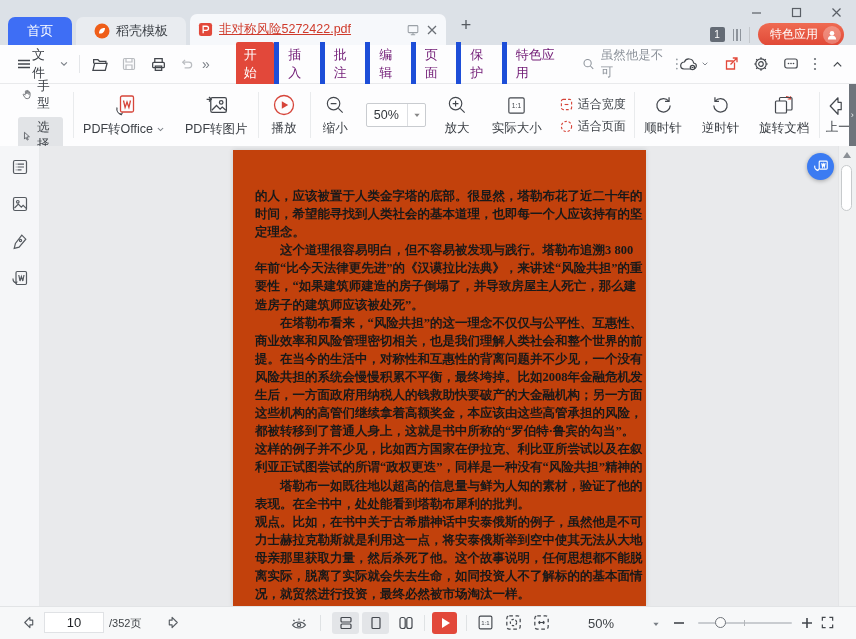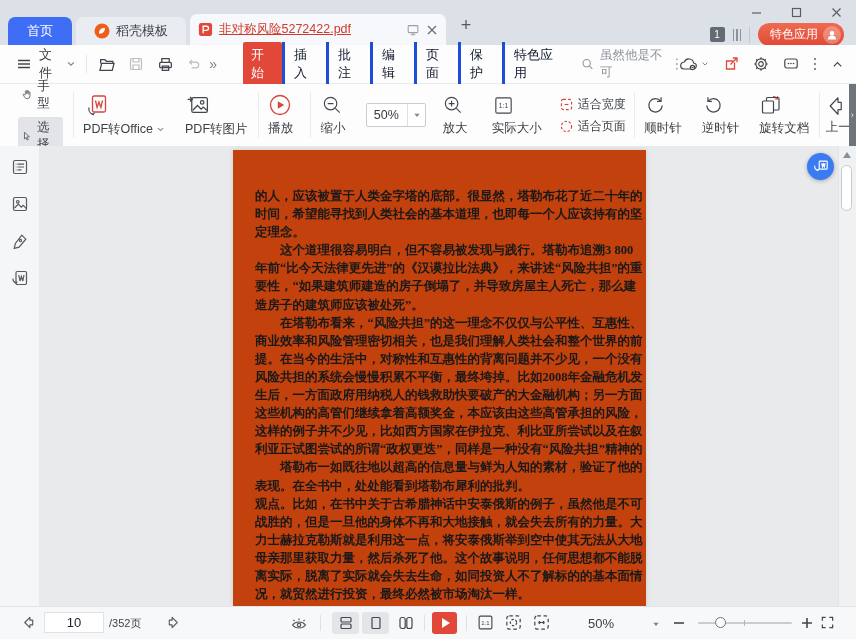--- a/index.html
+++ b/index.html
@@ -29,33 +29,33 @@
   .login-pill{height:23px;padding:0 3px 0 12px;border-radius:12px;color:#fff;font-size:12px;
               background:linear-gradient(180deg,#ef6b52,#e04836);display:flex;align-items:center;gap:5px;}
   .avatar{width:18px;height:18px;border-radius:50%;background:rgba(255,255,255,.28);
           display:flex;align-items:center;justify-content:center;}
   
   .menubar{position:absolute;top:45px;left:0;right:0;height:38px;background:#fdfdfe;
            display:flex;align-items:center;font-size:13px;color:#3c4046;}
   .mb{display:flex;align-items:center;}
   .msep{width:1px;height:18px;background:#e4e6e9;}
   .menu-items{display:flex;align-items:center;margin-left:12px;}
-  .mitem{padding:4px 9px;border-left:3px solid #1d4ed8;font-size:13px;color:#0f172a;}
+  .mitem{padding:4px 9px;border-left:5px solid #1d4ed8;font-size:13px;color:#701a75;}
   .mitem:first-child{border-left:none;margin-left:14px;}
   .mitem.active{background:#e2483a;color:#fff;border-radius:2px;border-left:none;padding:4px 8px;}
   .search{display:flex;align-items:center;gap:6px;margin-left:12px;color:#8d939b;font-size:12.5px;}
   .mright{display:flex;align-items:center;gap:14px;margin-left:auto;margin-right:12px;}
   
   .toolbar{position:absolute;top:84px;left:0;right:0;height:62px;background:#fdfdfe;
            border-bottom:1px solid #dfe1e3;display:flex;align-items:stretch;font-size:12.5px;color:#3c4046;}
   .tsep{width:1px;background:#e9ebed;margin:8px 0;}
   .stack2{display:flex;flex-direction:column;justify-content:center;gap:3px;padding:0 10px 0 18px;}
   .trow{display:flex;align-items:center;gap:5px;padding:2px 8px 2px 4px;border-radius:3px;}
   .trow.sel{background:#e2e4e7;}
-  .bigbtn{display:flex;flex-direction:column;align-items:flex-start;justify-content:center;gap:3px;padding:0 10px;}
+  .bigbtn{display:flex;flex-direction:column;align-items:center;justify-content:center;gap:3px;padding:0 10px;}
   .bigbtn .lbl{display:flex;align-items:center;gap:3px;white-space:nowrap;}
   .combo{width:96px;height:22px;border:1px solid #c9ccd0;border-radius:2px;background:#fff;
          display:flex;align-items:center;align-self:center;margin:0 6px;}
   .combo .val{flex:1;padding-left:7px;font-size:12.5px;color:#33373c;}
   .combo .dd{width:17px;height:100%;border-left:1px solid #dddfe2;display:flex;align-items:center;justify-content:center;color:#888;}
   .fit2{display:flex;flex-direction:column;justify-content:center;gap:5px;padding:0 8px;}
   .fitrow{display:flex;align-items:center;gap:5px;font-size:12px;white-space:nowrap;}
   .expander{width:12px;margin-left:auto;background:#6e747b;color:#eef0f2;display:flex;
             align-items:center;justify-content:center;font-size:9px;}
   .prevbtn{display:flex;flex-direction:column;align-items:center;justify-content:center;gap:2px;
@@ -162,21 +162,21 @@
     </div>
   </div>
 </div>
 
 <div class="menubar">
   <span class="mb" style="margin-left:16px">
     <svg width="16" height="16" viewBox="0 0 16 16" stroke="#43474d" stroke-width="1.3">
         <path d="M2 4.5h12M2 8h12M2 11.5h12"></path>
       </svg>
   </span>
-  <span class="mb" style="margin-left:7px">文件</span>
+  <span class="mb" style="">文件</span>
   <span class="mb" style="margin-left:3px">
     <svg width="10" height="10" viewBox="0 0 12 12" fill="none" stroke="#7a7f86" stroke-width="1.3">
         <path d="M2.5 4l3.5 3.5L9.5 4"></path>
       </svg>
   </span>
   <span class="msep" style="margin-left:10px"></span>
   <span class="mb" style="margin-left:11px">
     <svg width="17" height="17" viewBox="0 0 16 16" fill="none" stroke="#43474d" stroke-width="1.2">
         <path d="M2.5 7V3.5h4L8 5h6v2"></path>
         <path d="M1.8 13.5l1.7-6.5h11.6l-1.7 6.5z"></path>
@@ -455,26 +455,26 @@
         <div class="tline">　　这个道理很容易明白，但不容易被发现与践行。塔勒布追溯3 800</div>
         <div class="tline">年前“比今天法律更先进”的《汉谟拉比法典》，来讲述“风险共担”的重</div>
         <div class="tline">要性，“如果建筑师建造的房子倒塌了，并导致房屋主人死亡，那么建</div>
         <div class="tline">造房子的建筑师应该被处死”。</div>
         <div class="tline">　　在塔勒布看来，“风险共担”的这一理念不仅仅与公平性、互惠性、</div>
         <div class="tline">商业效率和风险管理密切相关，也是我们理解人类社会和整个世界的前</div>
         <div class="tline">提。在当今的生活中，对称性和互惠性的背离问题并不少见，一个没有</div>
         <div class="tline">风险共担的系统会慢慢积累不平衡，最终垮掉。比如2008年金融危机发</div>
         <div class="tline">生后，一方面政府用纳税人的钱救助快要破产的大金融机构；另一方面</div>
         <div class="tline">这些机构的高管们继续拿着高额奖金，本应该由这些高管承担的风险，</div>
+        <div class="tline">都被转移到了普通人身上，这就是书中所称的“罗伯特·鲁宾的勾当”。</div>
         <div class="tline">这样的例子并不少见，比如西方国家在伊拉克、利比亚所尝试以及在叙</div>
         <div class="tline">利亚正试图尝试的所谓“政权更迭”，同样是一种没有“风险共担”精神的</div>
         <div class="tline">　　塔勒布一如既往地以超高的信息量与鲜为人知的素材，验证了他的</div>
         <div class="tline">表现。在全书中，处处能看到塔勒布犀利的批判。</div>
         <div class="tline">观点。比如，在书中关于古希腊神话中安泰俄斯的例子，虽然他是不可</div>
-        <div class="tline">战胜的，但是一旦他的身体不再和大地接触，就会失去所有的力量。大</div>
         <div class="tline">力士赫拉克勒斯就是利用这一点，将安泰俄斯举到空中使其无法从大地</div>
         <div class="tline">母亲那里获取力量，然后杀死了他。这个故事说明，任何思想都不能脱</div>
         <div class="tline">离实际，脱离了实际就会失去生命，如同投资人不了解标的的基本面情</div>
         <div class="tline">况，就贸然进行投资，最终必然被市场淘汰一样。</div>
       </div>
   </div>
 
   <div class="fab">
     <svg width="16" height="15" viewBox="0 0 18 16" fill="none" stroke="#fff" stroke-width="1.3">
       <rect x="7" y="2" width="9" height="9" rx="1"></rect>

